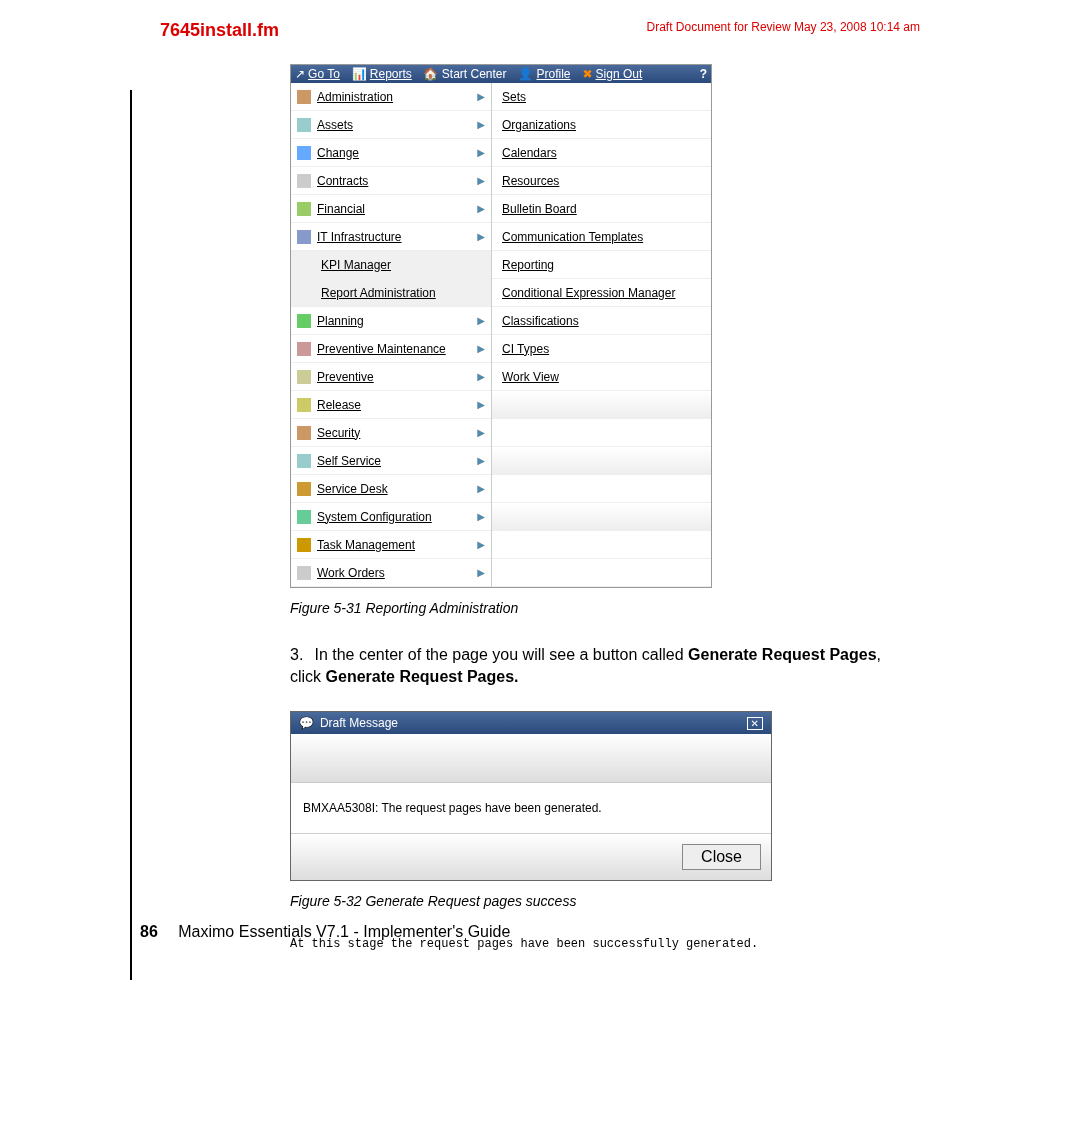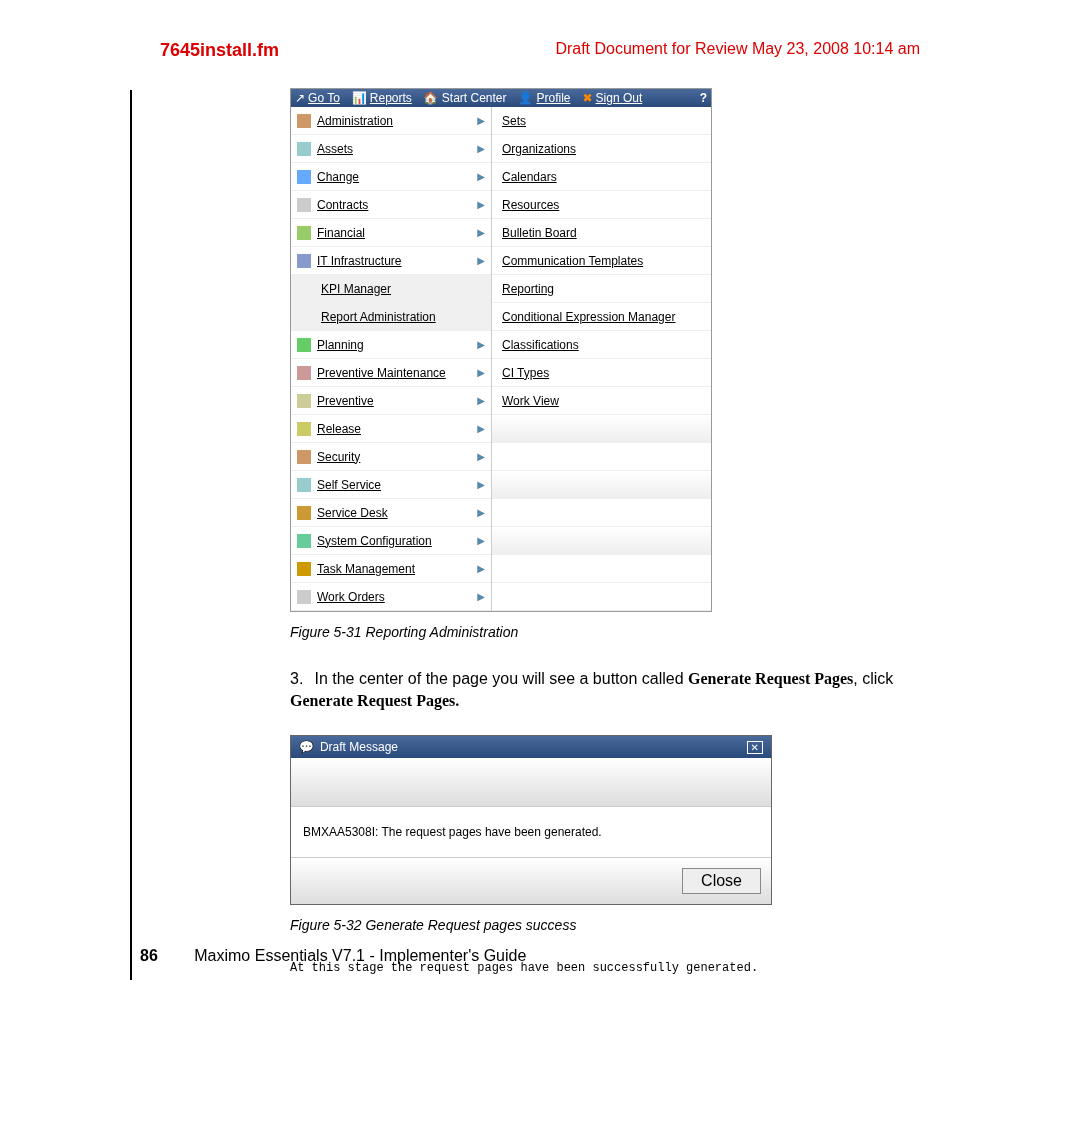--- a/index.html
+++ b/index.html
@@ -4,40 +4,40 @@
 <style>
   body {
     margin: 0;
     padding: 0;
     background: #fff;
     font-family: Arial, Helvetica, sans-serif;
     width: 1080px;
     color: #000;
   }
   .page {
-    padding: 40px 60px 40px 60px;
+    padding: 20px 60px 40px 60px;
     position: relative;
   }
   .header-row {
     display: flex;
     justify-content: flex-end;
     margin-bottom: 30px;
     position: relative;
   }
   .fm-name {
     position: absolute;
     left: 100px;
     top: 0;
     color: #d00;
     font-weight: bold;
     font-size: 18px;
   }
   .draft-text {
     color: #d00;
-    font-size: 16px;
+    font-size: 12px;
     margin-right: 100px;
   }
   .vrule {
     position: absolute;
     left: 130px;
     top: 90px;
     width: 2px;
     height: 890px;
     background: #000;
   }
@@ -116,21 +116,21 @@
   }
   .step-text {
     font-size: 16px;
     margin-bottom: 24px;
     line-height: 1.35;
   }
   .step-num {
     display: inline-block;
     width: 20px;
   }
-  .bold { font-weight: bold; font-family: Liberation Serif, serif; }
+  .bold { font-weight: bold; }
   .dialog {
     width: 480px;
     border: 1px solid #666;
     background: #e8e8e8;
     margin-bottom: 8px;
   }
   .dialog-title {
     background: #3a5a8c;
     background: linear-gradient(#4a6a9c, #2a4a7c);
     color: #fff;
@@ -168,21 +168,21 @@
     font-size: 12px;
     margin-top: 16px;
     font-family: Liberation Mono, monospace;
   }
   .footer-row {
     position: absolute;
     bottom: 50px;
     left: 140px;
     font-size: 16px;
   }
-  .footer-row .pnum { font-weight: bold; margin-right: 32px;}
+  .footer-row .pnum { font-weight: bold; margin-right: 16px;}
 </style>
 </head>
 <body>
 
 <div class="page">
 
   <div class="header-row">
     <span class="fm-name">7645install.fm</span>
     <span class="draft-text">Draft Document for Review May 23, 2008 10:14 am</span>
   </div>

